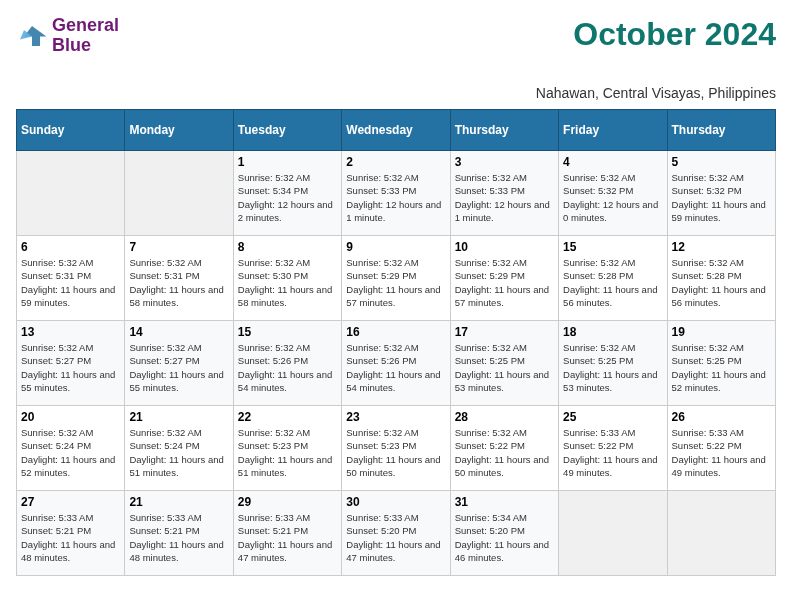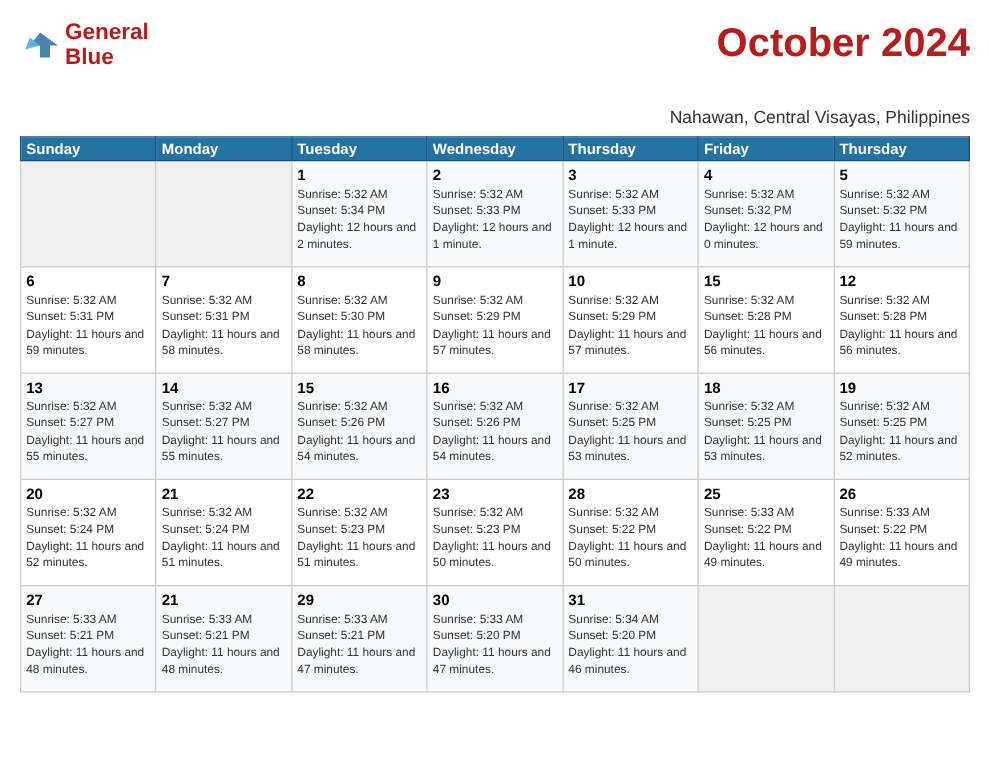--- a/index.html
+++ b/index.html
@@ -21,48 +21,48 @@
       align-items: center;
       gap: 4px;
     }
     .logo-text {
       font-size: 18px;
       font-weight: bold;
       color: #333;
       line-height: 1.1;
     }
     .logo-text span {
-      color: #b91c1c;
+      color: #701a75;
     }
     .logo-bird {
       width: 32px;
       height: 28px;
     }
     .title-block {
       text-align: right;
     }
     .month-year {
       font-size: 32px;
       font-weight: bold;
-      color: #b91c1c;
+      color: #0f766e;
     }
     .location {
       font-size: 14px;
       color: #333;
       margin-top: 32px;
     }
     table {
       width: 100%;
       border-collapse: collapse;
       font-size: 10.5px;
     }
     thead tr th {
       background: #2471a3;
       color: #fff;
-      padding: 2px 4px;
+      padding: 13px 4px;
       text-align: left;
       font-size: 12px;
       font-weight: bold;
       border: 1px solid #1a5276;
     }
     tbody tr td {
       border: 1px solid #ccc;
       vertical-align: top;
       padding: 4px;
       height: 85px;

